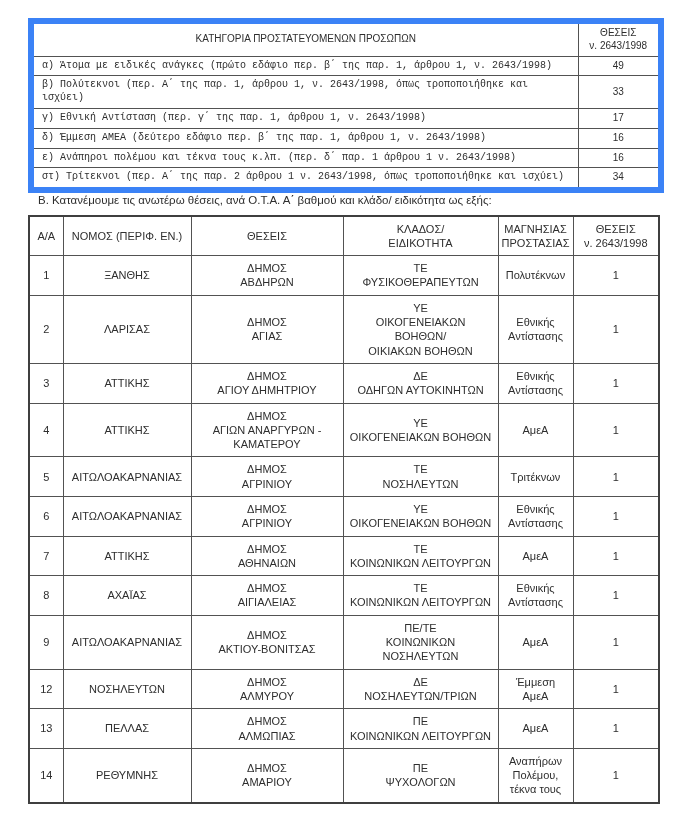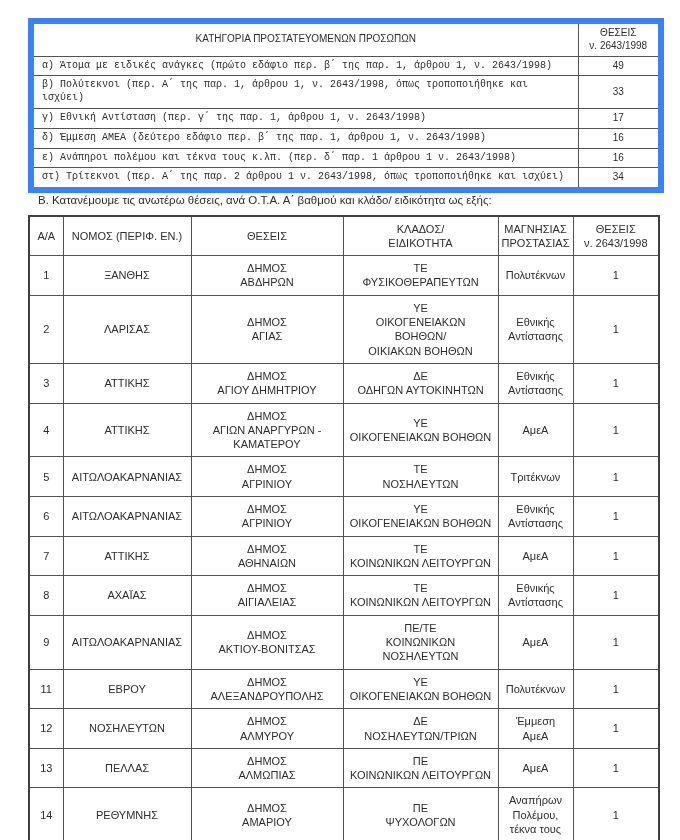--- a/index.html
+++ b/index.html
@@ -230,30 +230,20 @@
           <td>9</td>
           <td>ΑΙΤΩΛΟΑΚΑΡΝΑΝΙΑΣ</td>
           <td>ΔΗΜΟΣ
 ΑΚΤΙΟΥ-ΒΟΝΙΤΣΑΣ</td>
           <td>ΠΕ/ΤΕ
 ΚΟΙΝΩΝΙΚΩΝ ΝΟΣΗΛΕΥΤΩΝ</td>
           <td>ΑμεΑ</td>
           <td>1</td>
         </tr>
         <tr>
-          <td>11</td>
-          <td>ΕΒΡΟΥ</td>
-          <td>ΔΗΜΟΣ
-ΑΛΕΞΑΝΔΡΟΥΠΟΛΗΣ</td>
-          <td>ΥΕ
-ΟΙΚΟΓΕΝΕΙΑΚΩΝ ΒΟΗΘΩΝ</td>
-          <td>Πολυτέκνων</td>
-          <td>1</td>
-        </tr>
-        <tr>
           <td>12</td>
           <td>ΝΟΣΗΛΕΥΤΩΝ</td>
           <td>ΔΗΜΟΣ
 ΑΛΜΥΡΟΥ</td>
           <td>ΔΕ
 ΝΟΣΗΛΕΥΤΩΝ/ΤΡΙΩΝ</td>
           <td>Έμμεση
 ΑμεΑ</td>
           <td>1</td>
         </tr>

